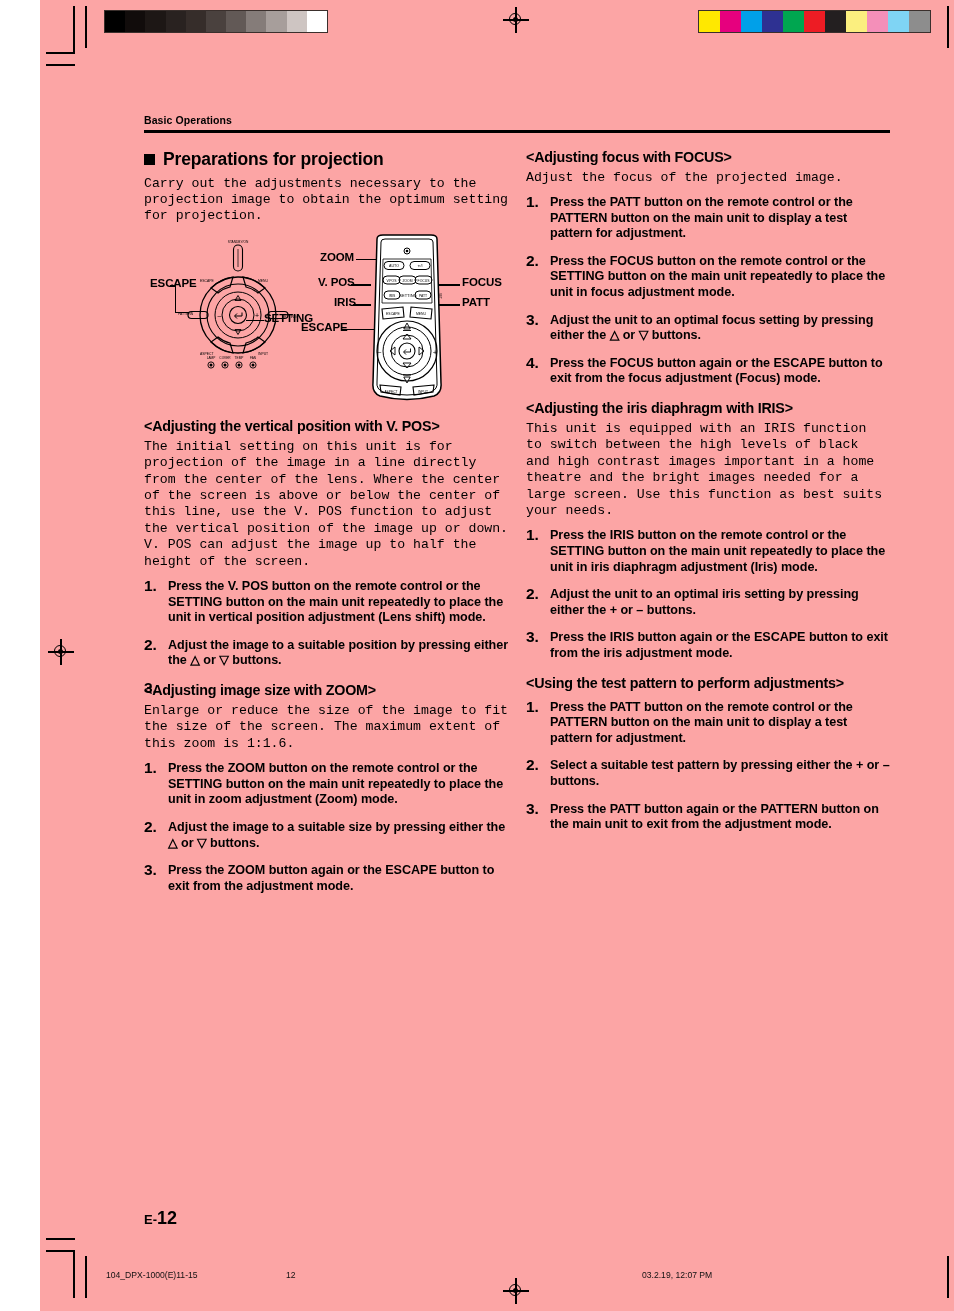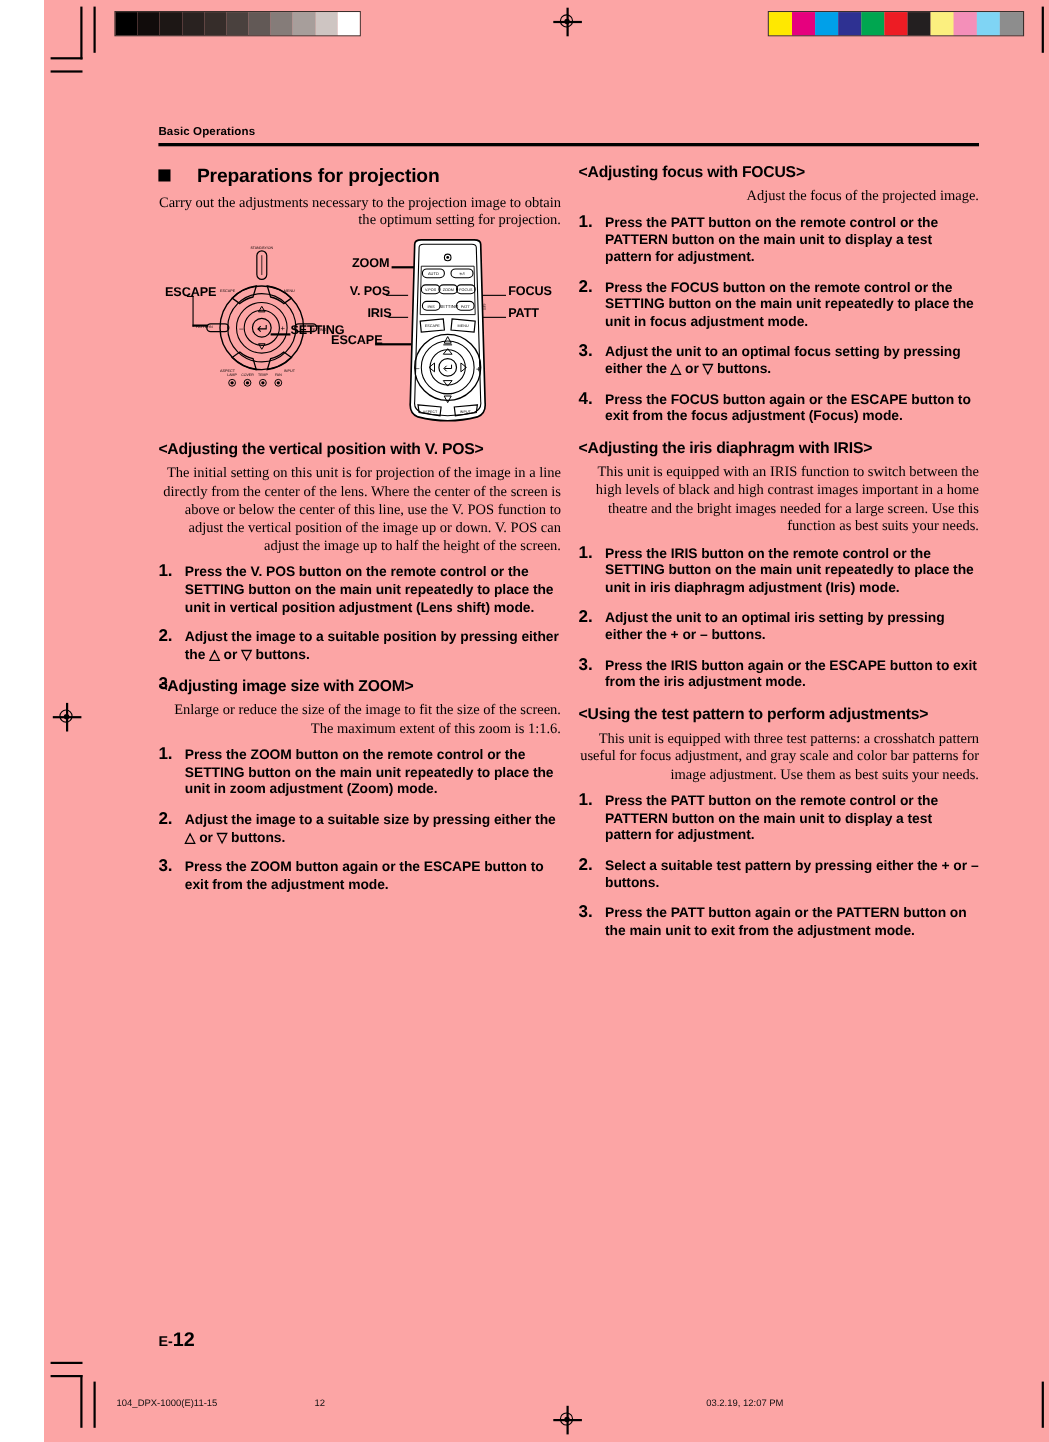--- a/index.html
+++ b/index.html
@@ -87,36 +87,36 @@
   .col-gap  { width: 16px; flex: 0 0 16px; }
   .col-right { width: 364px; flex: 0 0 364px; }
 
   h1.sect {
     font-family: "Liberation Sans", sans-serif;
     font-size: 17.5px;
     font-weight: bold;
     margin: 0 0 6px 0;
     display: flex;
     align-items: center;
-    gap: 24px;
+    gap: 8px;
     letter-spacing: -0.15px;
   }
   h1.sect .blk {
     display: inline-block;
     width: 11px; height: 11px;
     background: #000;
     flex: 0 0 11px;
   }
 
   p.body {
-    font-family: Liberation Serif, serif;
+    font-family: Liberation Mono, monospace;
     font-size: 13.2px;
     line-height: 16.4px;
     margin: 0 0 8px 0;
-    text-align: right;
+    text-align: left;
   }
 
   h2.sub {
     font-family: "Liberation Sans", sans-serif;
     font-size: 14.3px;
     font-weight: bold;
     margin: 13px 0 5px 0;
     letter-spacing: -0.2px;
   }
   h2.sub.first { margin-top: 0; }
@@ -504,21 +504,20 @@
             <span class="num">2.</span>
             <span>Adjust the unit to an optimal iris setting by pressing either the + or – buttons.</span>
           </li>
           <li>
             <span class="num">3.</span>
             <span>Press the IRIS button again or the ESCAPE button to exit from the iris adjustment mode.</span>
           </li>
         </ol>
 
         <h2 class="sub">&lt;Using the test pattern to perform adjustments&gt;</h2>
-        <p class="body">This unit is equipped with three test patterns: a crosshatch pattern useful for focus adjustment, and gray scale and color bar patterns for image adjustment. Use them as best suits your needs.</p>
         <ol class="steps">
           <li>
             <span class="num">1.</span>
             <span>Press the PATT button on the remote control or the PATTERN button on the main unit to display a test pattern for adjustment.</span>
           </li>
           <li>
             <span class="num">2.</span>
             <span>Select a suitable test pattern by pressing either the + or – buttons.</span>
           </li>
           <li>

